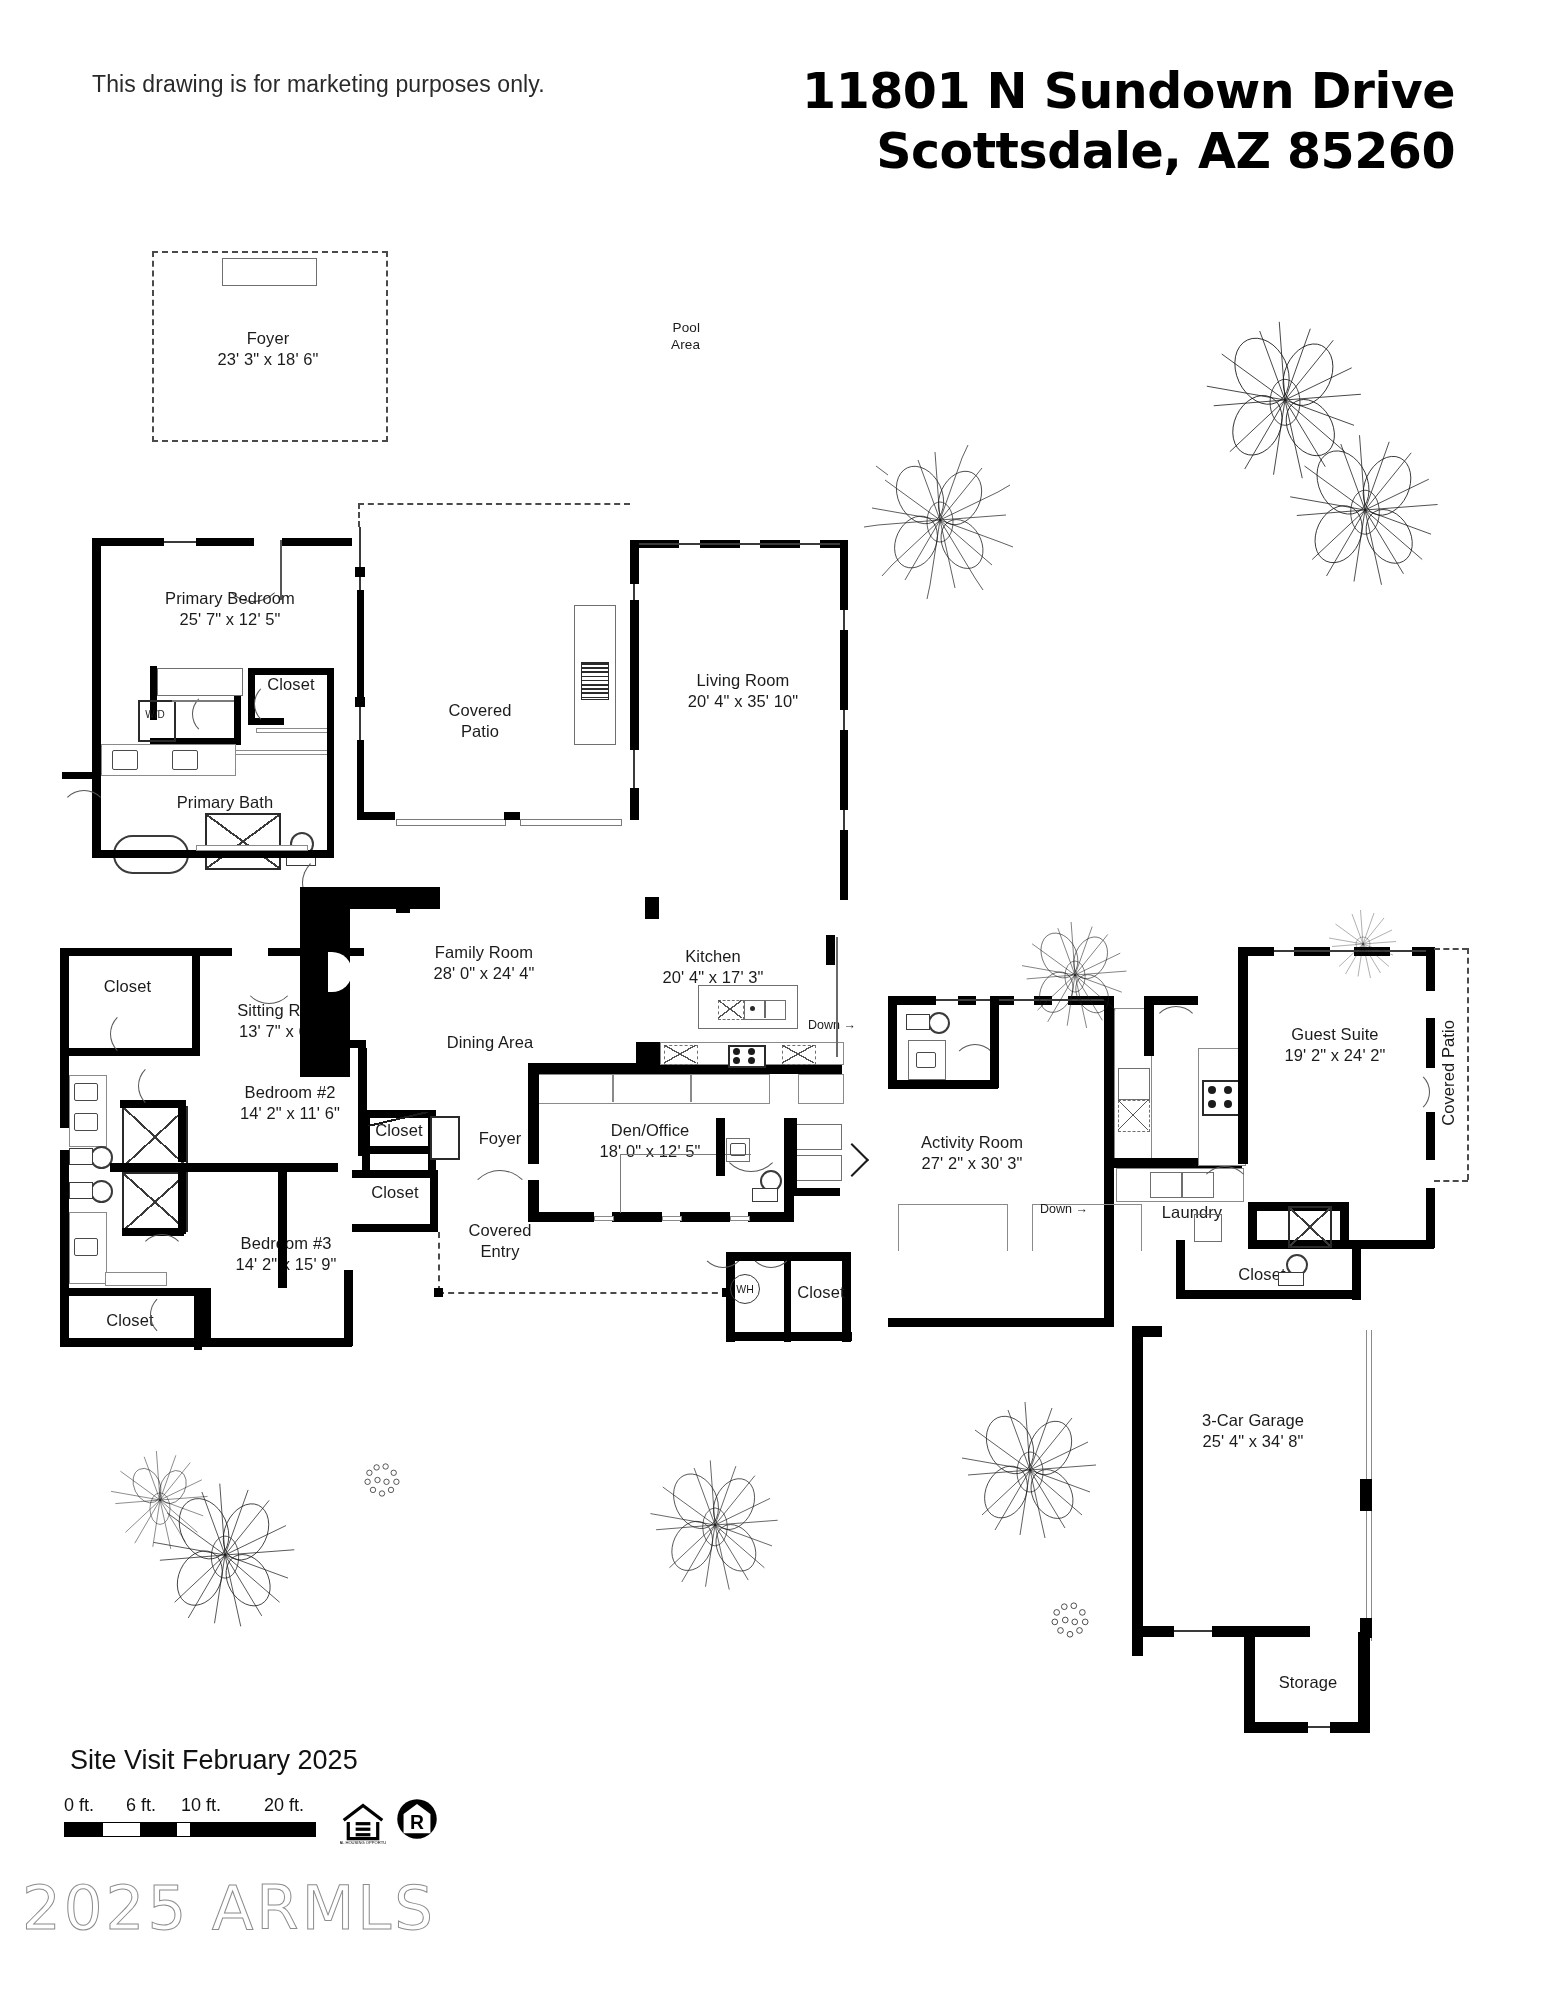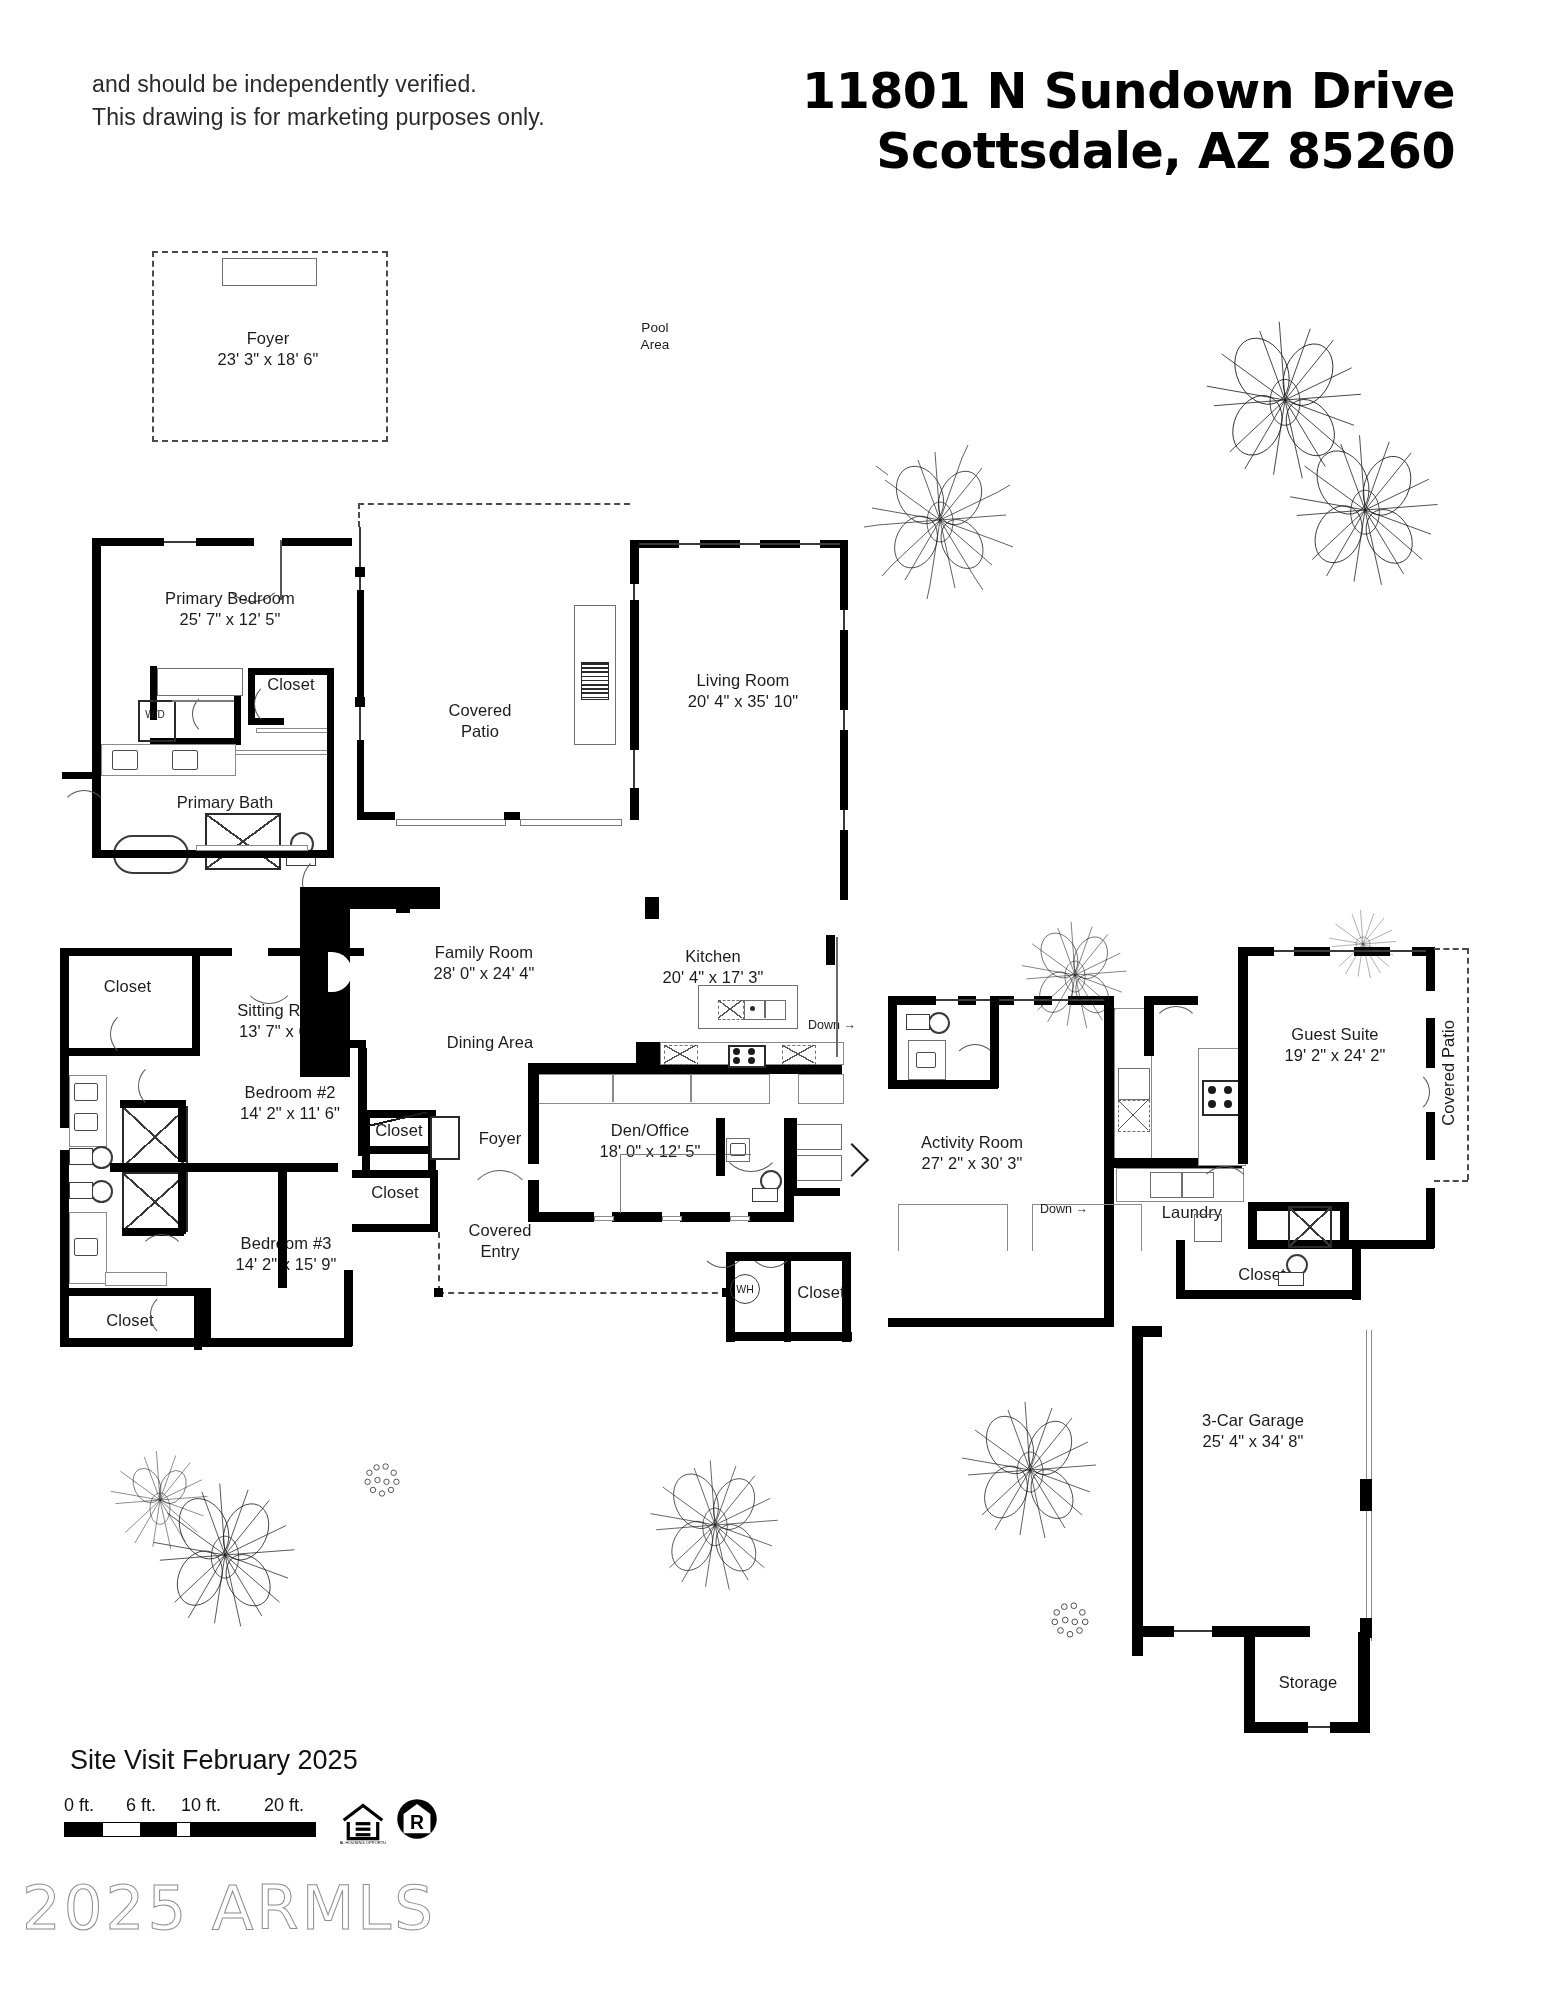--- a/index.html
+++ b/index.html
@@ -19,21 +19,21 @@
     right:90px;top:62px;text-align:right;
     font-family:"DejaVu Sans",sans-serif;font-weight:700;
     font-size:49px;line-height:1.22;color:#000;letter-spacing:-.5px;
   }
   
   .rlabel{
     font-size:16.5px;line-height:1.28;text-align:center;color:#1b1b1b;
     white-space:nowrap;letter-spacing:.1px;
   }
   .rlabel .dim{display:block;}
-  .small{font-size:13.5px;}
+  .small{font-size:13.5px;text-align:right;}
   .vert{writing-mode:vertical-rl;transform:rotate(180deg);white-space:nowrap;}
   
   .w{background:#000;position:absolute;}
   .thin{background:#3a3a3a;position:absolute;}
   .dash-h{position:absolute;border-top:2px dashed #4a4a4a;}
   .dash-v{position:absolute;border-left:2px dashed #4a4a4a;}
   .box-dash{position:absolute;border:2px dashed #4a4a4a;}
   .box-thin{position:absolute;border:1.5px solid #6f6f6f;}
   .box-med{position:absolute;border:2px solid #2a2a2a;}
   
@@ -57,21 +57,20 @@
     left:22px;top:1872px;font-size:61px;letter-spacing:3px;
     color:transparent;-webkit-text-stroke:1px #8d8d8d;
     font-family:"DejaVu Sans",sans-serif;
   }
   .logo{position:absolute;}
 </style>
 </head>
 <body>
 
 <div class="abs" id="disclaimer">
-  <div>and should be independently verified.</div>
   <div>This drawing is for marketing purposes only.</div>
 </div>
 
 <div class="abs" id="title-block">
   <div>11801 N Sundown Drive</div>
   <div>Scottsdale, AZ 85260</div>
 </div>
 
 <div class="box-dash" style="left:152px;top:251px;width:232px;height:187px;"></div>
 <div class="box-thin" style="left:222px;top:258px;width:93px;height:26px;"></div>

